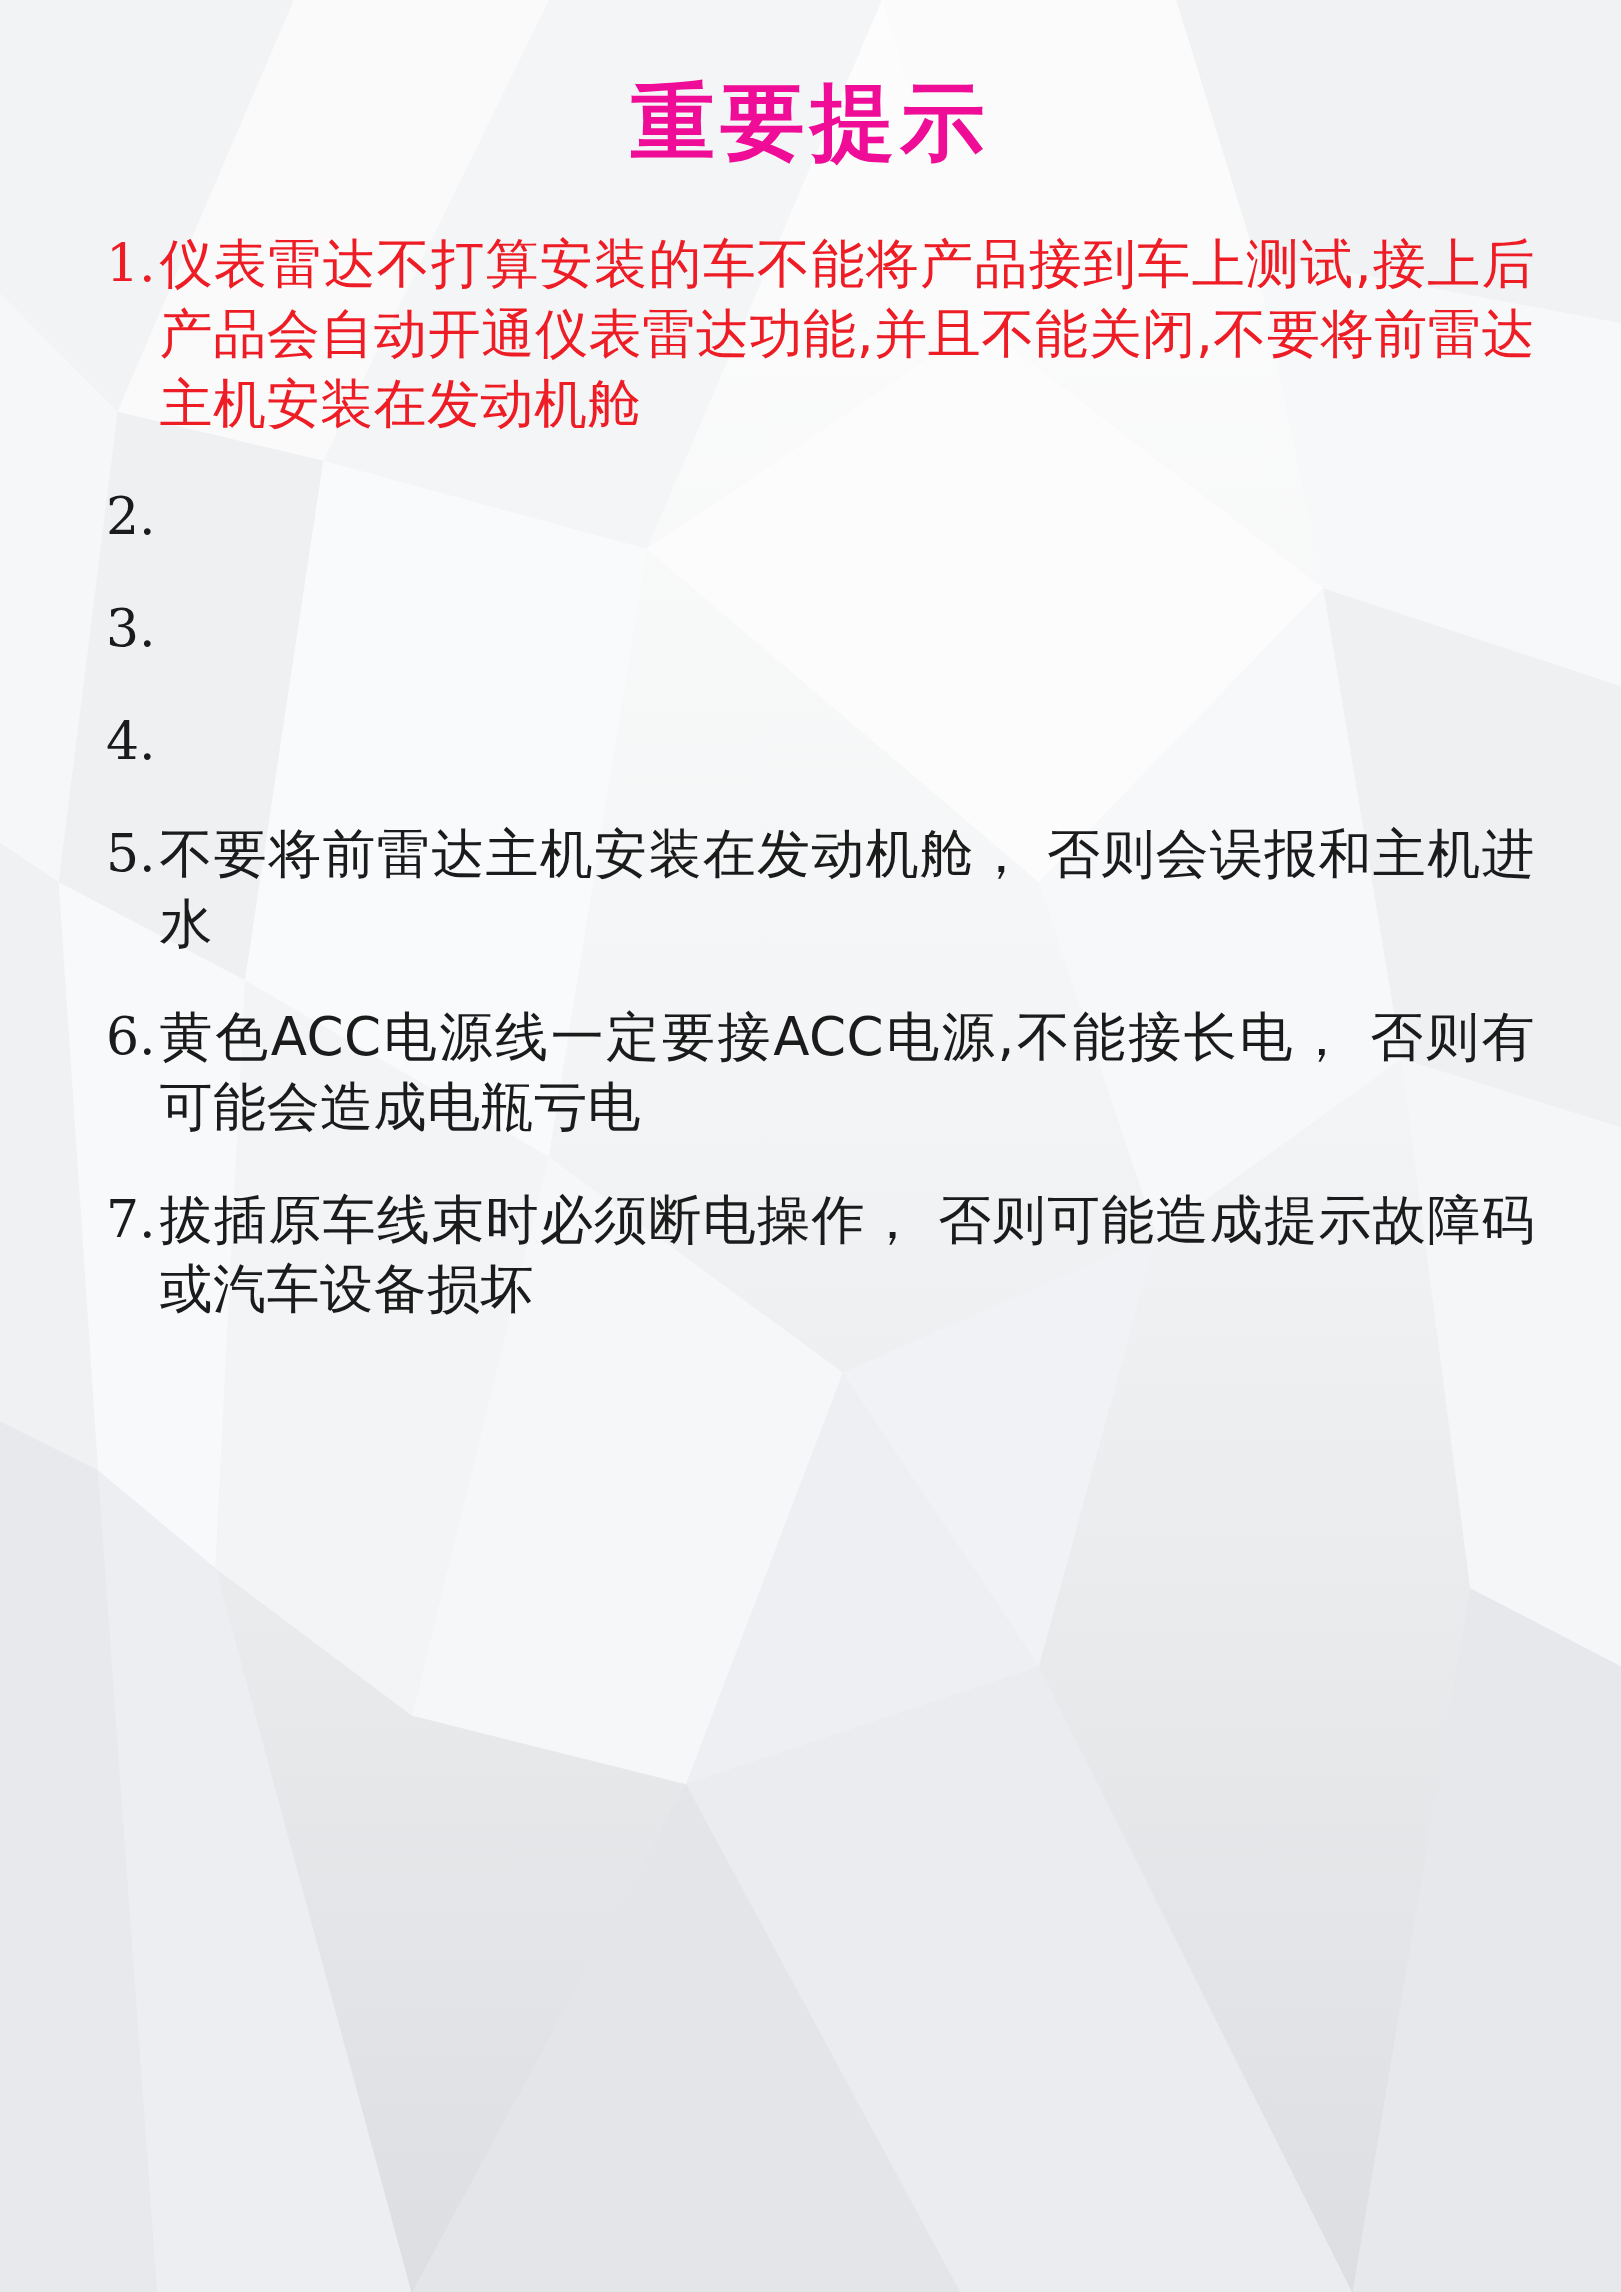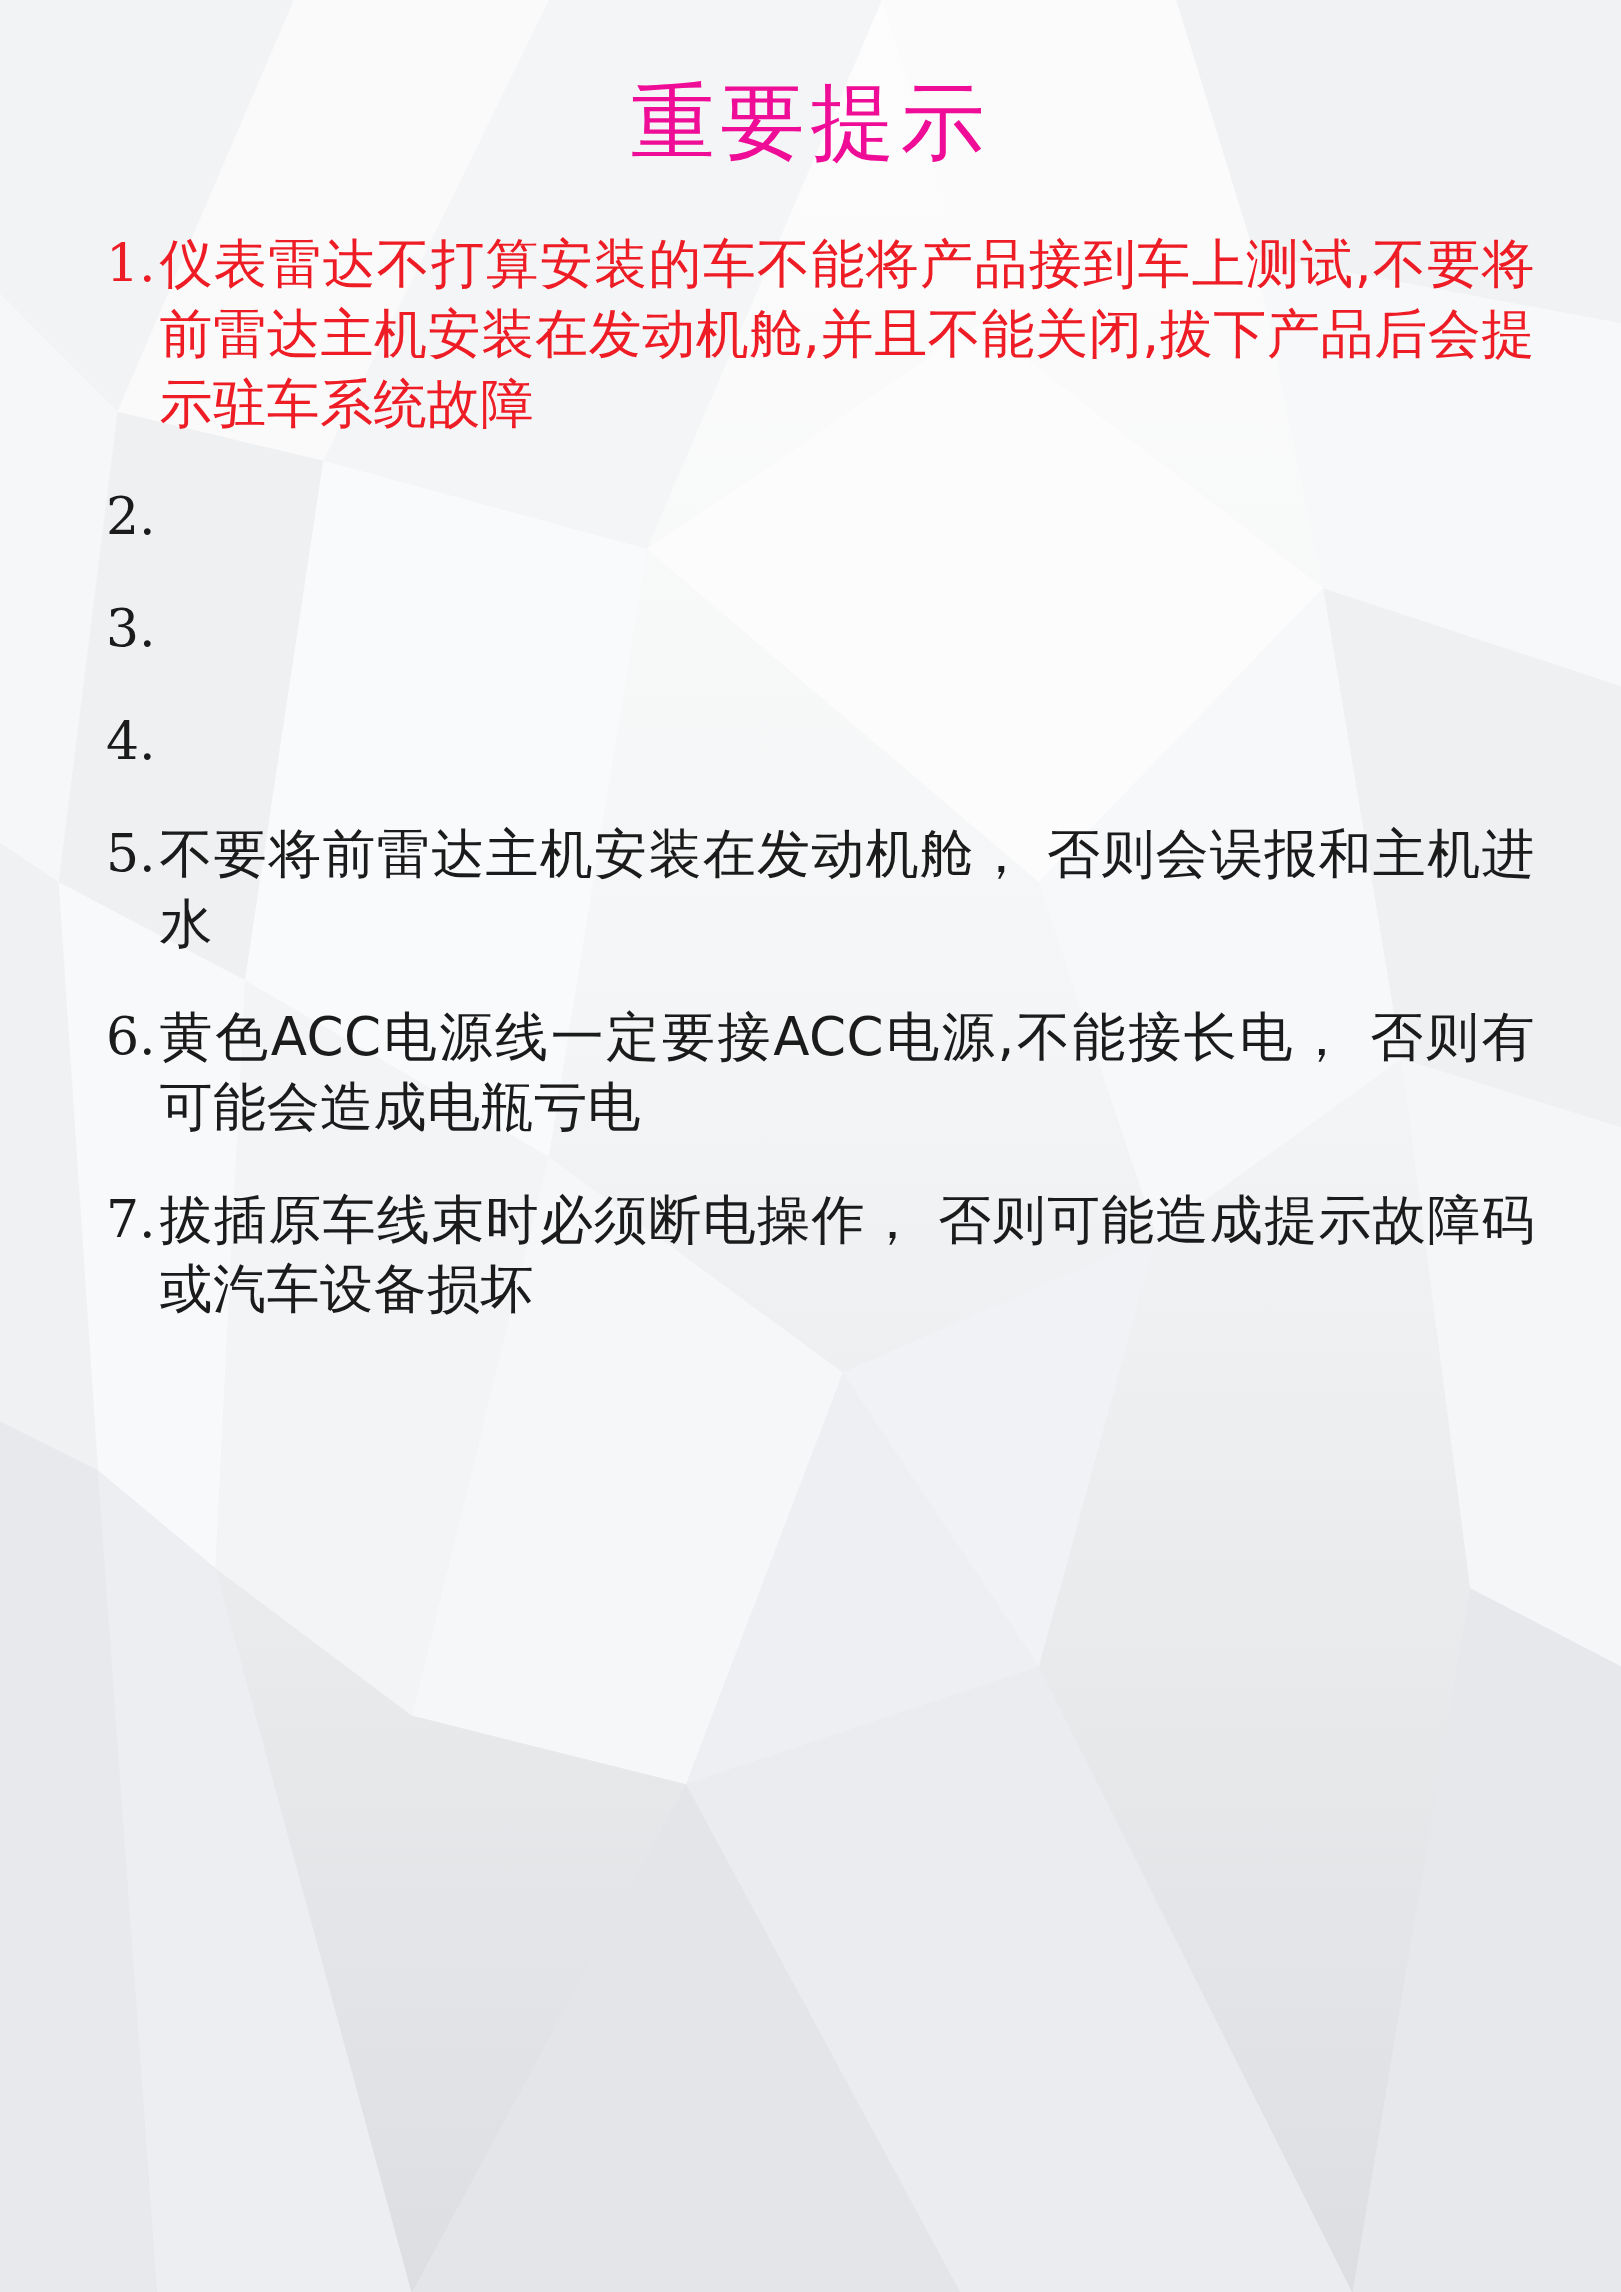--- a/index.html
+++ b/index.html
@@ -34,21 +34,21 @@
   #content {
     position: relative;
     z-index: 2;
     padding: 0;
   }
 
   #page-title {
     text-align: center;
     color: #ef0c96;
     font-size: 84px;
-    font-weight: normal;
+    font-weight: bold;
     letter-spacing: 5.9px;
     margin: 76px 0 0 0;
     line-height: 1.1;
     font-family: "DejaVu Sans", "Liberation Sans", sans-serif;
   }
 
   #notes-list {
     margin: 61px 0 0 0;
     padding: 0;
     list-style: none;
@@ -123,21 +123,21 @@
 </div>
 
 <div id="content">
 
   <h1 id="page-title">重要提示</h1>
 
   <ol id="notes-list">
 
     <li class="note-item highlight">
       <span class="note-num">1.</span>
-      <span class="note-text">仪表雷达不打算安装的车不能将产品接到车上测试,不要将前雷达主机安装在发动机舱,并且不能关闭,拔下产品后会提示驻车系统故障</span>
+      <span class="note-text">仪表雷达不打算安装的车不能将产品接到车上测试,接上后产品会自动开通仪表雷达功能,并且不能关闭,不要将前雷达主机安装在发动机舱</span>
     </li>
 
     <li class="note-item normal">
       <span class="note-num">2.</span>
     </li>
 
     <li class="note-item normal">
       <span class="note-num">3.</span>
     </li>
 

